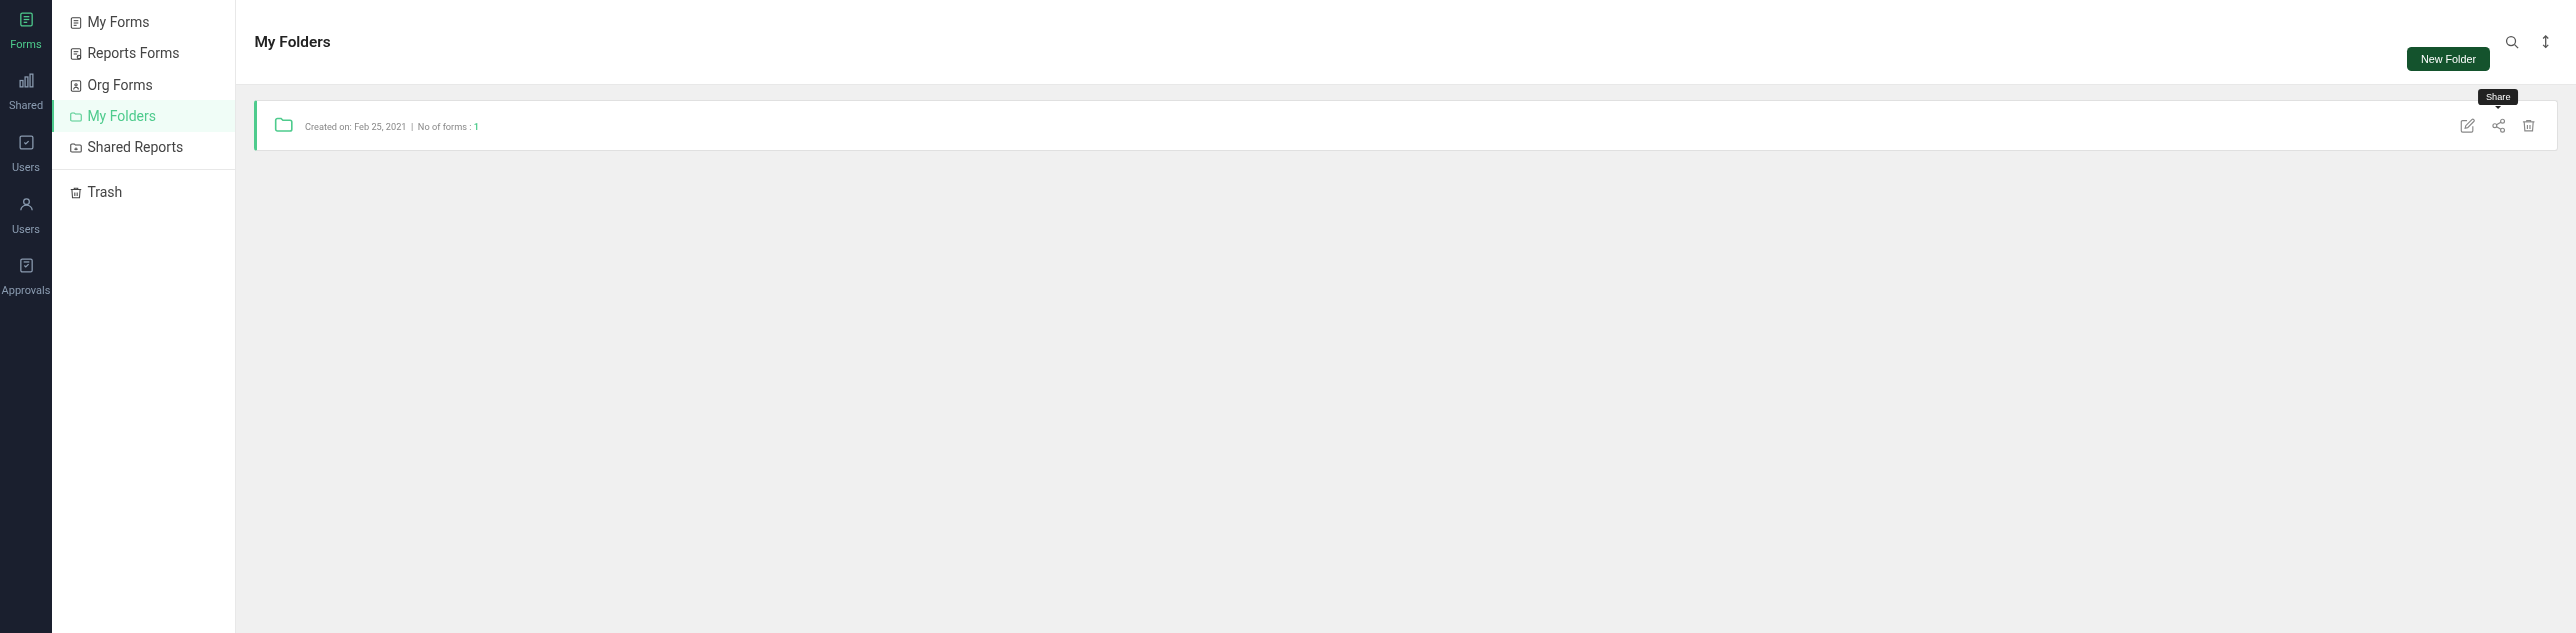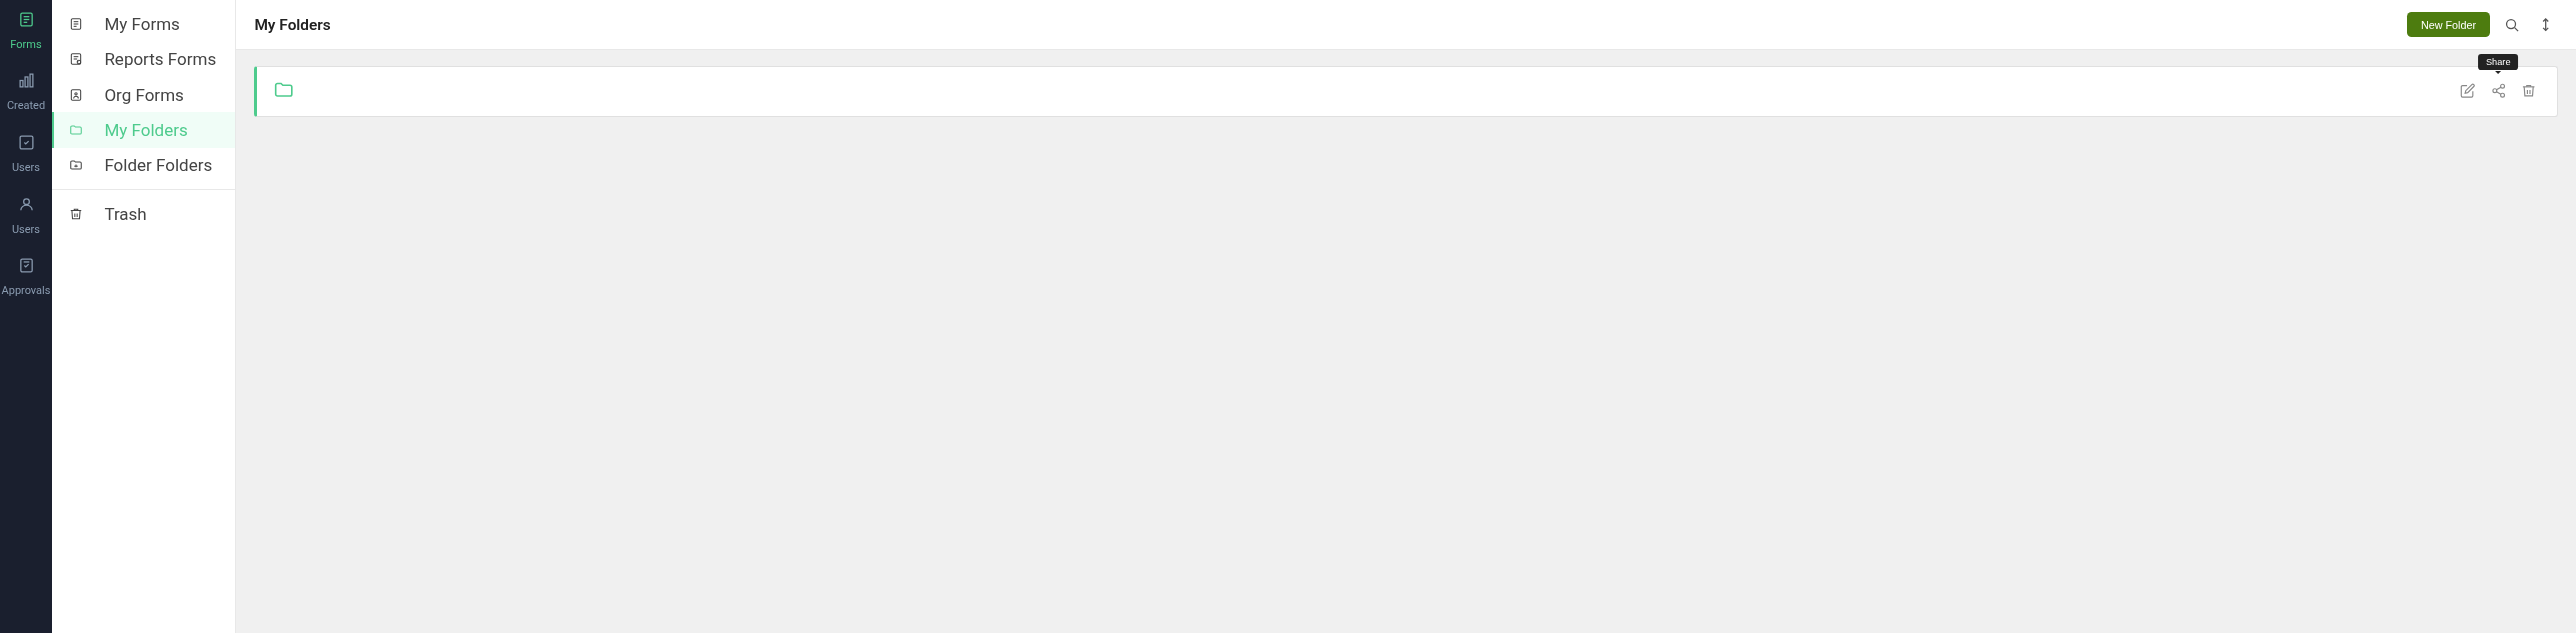--- a/index.html
+++ b/index.html
@@ -35,26 +35,26 @@
       width: 184px;
       background: #ffffff;
       border-right: 0.8px solid #e8e8e8;
       display: flex;
       flex-direction: column;
       flex-shrink: 0;
       padding: 6.1px 0;
     }
     .sidebar-item {
       display: flex;
-      align-items: center;
-      gap: 21px;
+      align-items: flex-end;
+      gap: 4px;
       padding: 7.7px 15.4px;
       cursor: pointer;
       color: #444;
-      font-size: 17px;
+      font-size: 14px;
       border-left: 2.3px solid transparent;
     }
     .sidebar-item.active {
       color: #4ecb8d;
       border-left: 2.3px solid #4ecb8d;
       background: #f0fdf7;
     }
     .sidebar-item svg { width: 14px; height: 14px; flex-shrink: 0; }
     .sidebar-divider {
       height: 0.8px;
@@ -81,28 +81,29 @@
       font-size: 15.4px;
       font-weight: 600;
       color: #222;
     }
     .header-actions {
       display: flex;
       align-items: center;
       gap: 9.2px;
     }
     .btn-new-folder {
-      background: #4d7c0f;
+      background: #14532d;
       color: #fff;
       border: none;
       padding: 6.1px 14px;
       border-radius: 4.6px;
       font-size: 10.8px;
       font-weight: 500;
       cursor: pointer;
+      margin-top: 35px;
     }
     .icon-btn {
       background: none;
       border: none;
       cursor: pointer;
       color: #555;
       padding: 4.6px;
       display: flex;
       align-items: center;
       justify-content: center;
@@ -208,21 +209,21 @@
       <line x1="8" y1="16" x2="13" y2="16"></line>
     </svg>
     <span>Forms</span>
   </div>
   <div class="icon-nav-item">
     <svg viewBox="0 0 24 24" fill="none" stroke="currentColor" stroke-width="1.8">
       <rect x="3" y="12" width="4" height="9"></rect>
       <rect x="10" y="7" width="4" height="14"></rect>
       <rect x="17" y="3" width="4" height="18"></rect>
     </svg>
-    <span>Created</span>
+    <span>Shared</span>
   </div>
   <div class="icon-nav-item">
     <svg viewBox="0 0 24 24" fill="none" stroke="currentColor" stroke-width="1.8">
       <rect x="3" y="3" width="18" height="18" rx="2"></rect>
       <polyline points="9,12 11,14 15,10"></polyline>
     </svg>
     <span>Users</span>
   </div>
   <div class="icon-nav-item">
     <svg viewBox="0 0 24 24" fill="none" stroke="currentColor" stroke-width="1.8">
@@ -274,21 +275,21 @@
       <path d="M3 7a2 2 0 012-2h4l2 2h8a2 2 0 012 2v8a2 2 0 01-2 2H5a2 2 0 01-2-2V7z"></path>
     </svg>
     <span>My Folders</span>
   </div>
   <div class="sidebar-item">
     <svg viewBox="0 0 24 24" fill="none" stroke="currentColor" stroke-width="1.8">
       <path d="M3 7a2 2 0 012-2h4l2 2h8a2 2 0 012 2v8a2 2 0 01-2 2H5a2 2 0 01-2-2V7z"></path>
       <line x1="12" y1="11" x2="12" y2="16"></line>
       <line x1="9" y1="14" x2="15" y2="14"></line>
     </svg>
-    <span>Folder Folders</span>
+    <span>Shared Reports</span>
   </div>
   <div class="sidebar-divider"></div>
   <div class="sidebar-item">
     <svg viewBox="0 0 24 24" fill="none" stroke="currentColor" stroke-width="1.8">
       <polyline points="3,6 5,6 21,6"></polyline>
       <path d="M19 6l-1 14H6L5 6"></path>
       <path d="M10 11v6M14 11v6"></path>
       <path d="M9 6V4h6v2"></path>
     </svg>
     <span>Trash</span>
@@ -318,20 +319,27 @@
 
   <div class="content">
 
     <div class="folder-card">
       <div class="folder-icon-wrap">
         <svg viewBox="0 0 24 24" fill="none" stroke="#4ecb8d" stroke-width="1.8">
           <path d="M3 7a2 2 0 012-2h4l2 2h8a2 2 0 012 2v8a2 2 0 01-2 2H5a2 2 0 01-2-2V7z"></path>
         </svg>
       </div>
       <div class="folder-info">
+        <div class="folder-meta">
+          <span>Created on:</span>
+          <span>Feb 25, 2021</span>
+          &nbsp;|&nbsp;
+          <span>No of forms :</span>
+          <span class="count-highlight">1</span>
+        </div>
       </div>
       <div class="folder-actions">
         <button class="folder-action-btn">
           <svg viewBox="0 0 24 24" fill="none" stroke="currentColor" stroke-width="1.8">
             <path d="M11 4H4a2 2 0 00-2 2v14a2 2 0 002 2h14a2 2 0 002-2v-7"></path>
             <path d="M18.5 2.5a2.121 2.121 0 013 3L12 15l-4 1 1-4 9.5-9.5z"></path>
           </svg>
         </button>
         <button class="folder-action-btn" style="position:relative;">
           <div class="tooltip">Share</div>

